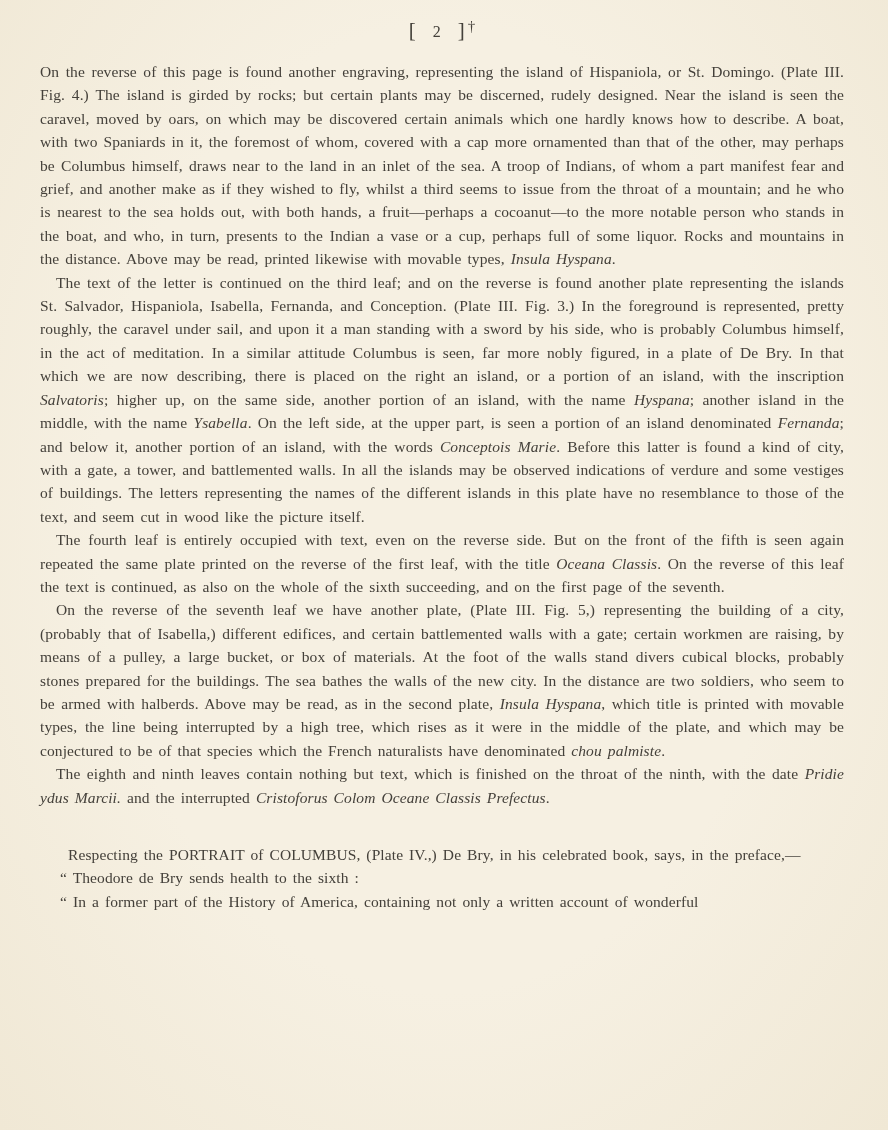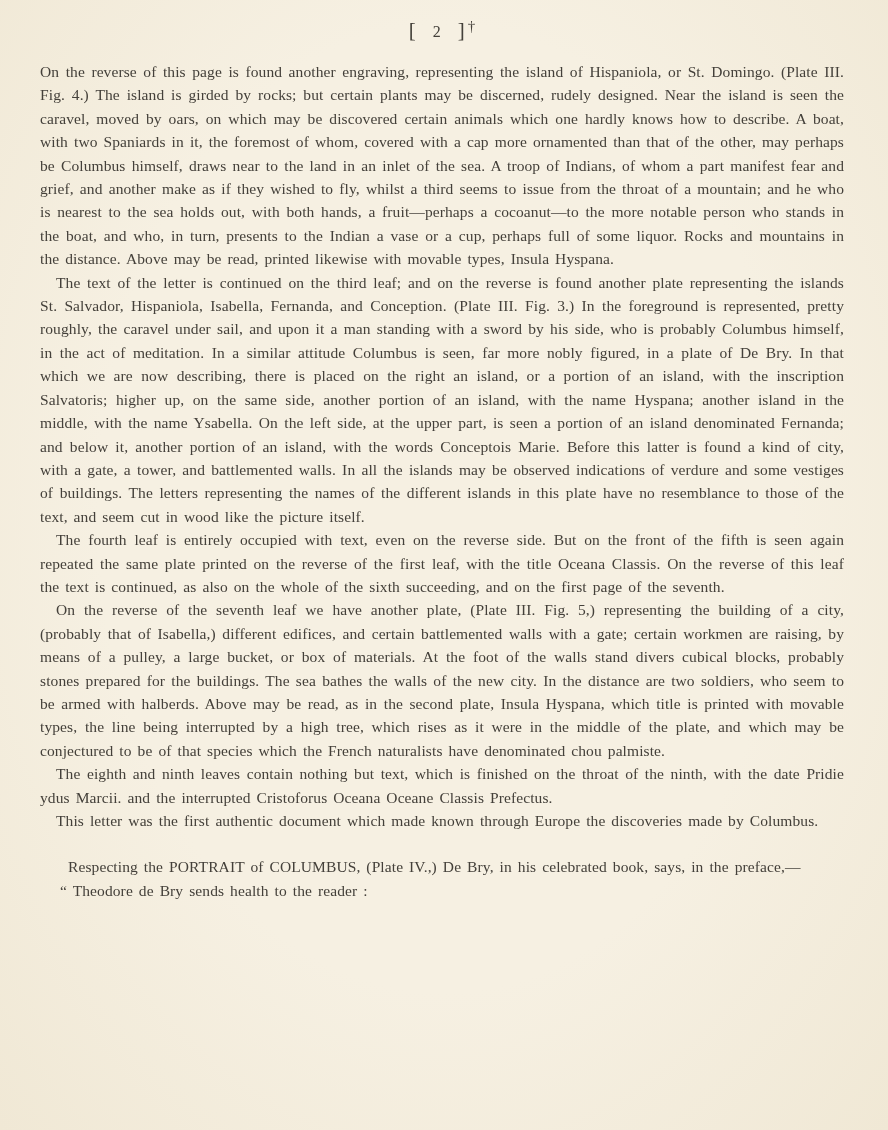--- a/index.html
+++ b/index.html
@@ -43,34 +43,34 @@
   }
   .text-block{
     font-size:15.5px;
     line-height:23.4px;
     text-align:justify;
     word-spacing:2px;
     letter-spacing:0.1px;
   }
   p.para{margin:0;text-indent:0;}
   p.para.indent{text-indent:16px;}
-  p.para.intro{text-indent:28px;margin-top:23px;}
+  p.para.intro{text-indent:28px;margin-top:34px;}
   p.para.quote{text-indent:20px;}
-  .it{}
+  .it{font-style:italic;}
 </style>
 </head>
 <body>
 
 <div class="page">
   <header class="page-header">
     <span class="bracket">[</span><span class="pagenum">2</span><span class="bracket">]</span><span class="dagger">†</span>
   </header>
   <main class="text-block">
       <p class="para"><span>On the reverse of this page is found another engraving, representing the island of Hispaniola, or St. Domingo. (Plate III. Fig. 4.) The island is girded by rocks; but certain plants may be discerned, rudely designed. Near the island is seen the caravel, moved by oars, on which may be discovered certain animals which one hardly knows how to describe. A boat, with two Spaniards in it, the foremost of whom, covered with a cap more ornamented than that of the other, may perhaps be Columbus himself, draws near to the land in an inlet of the sea. A troop of Indians, of whom a part manifest fear and grief, and another make as if they wished to fly, whilst a third seems to issue from the throat of a mountain; and he who is nearest to the sea holds out, with both hands, a fruit—perhaps a cocoanut—to the more notable person who stands in the boat, and who, in turn, presents to the Indian a vase or a cup, perhaps full of some liquor. Rocks and mountains in the distance. Above may be read, printed likewise with movable types, </span><span class="it">Insula Hyspana</span><span>.</span></p>
       <p class="para indent"><span>The text of the letter is continued on the third leaf; and on the reverse is found another plate representing the islands St. Salvador, Hispaniola, Isabella, Fernanda, and Conception. (Plate III. Fig. 3.) In the foreground is represented, pretty roughly, the caravel under sail, and upon it a man standing with a sword by his side, who is probably Columbus himself, in the act of meditation. In a similar attitude Columbus is seen, far more nobly figured, in a plate of De Bry. In that which we are now describing, there is placed on the right an island, or a portion of an island, with the inscription </span><span class="it">Salvatoris</span><span>; higher up, on the same side, another portion of an island, with the name </span><span class="it">Hyspana</span><span>; another island in the middle, with the name </span><span class="it">Ysabella</span><span>. On the left side, at the upper part, is seen a portion of an island denominated </span><span class="it">Fernanda</span><span>; and below it, another portion of an island, with the words </span><span class="it">Conceptois Marie</span><span>. Before this latter is found a kind of city, with a gate, a tower, and battlemented walls. In all the islands may be observed indications of verdure and some vestiges of buildings. The letters representing the names of the different islands in this plate have no resemblance to those of the text, and seem cut in wood like the picture itself.</span></p>
       <p class="para indent"><span>The fourth leaf is entirely occupied with text, even on the reverse side. But on the front of the fifth is seen again repeated the same plate printed on the reverse of the first leaf, with the title </span><span class="it">Oceana Classis</span><span>. On the reverse of this leaf the text is continued, as also on the whole of the sixth succeeding, and on the first page of the seventh.</span></p>
       <p class="para indent"><span>On the reverse of the seventh leaf we have another plate, (Plate III. Fig. 5,) representing the building of a city, (probably that of Isabella,) different edifices, and certain battlemented walls with a gate; certain workmen are raising, by means of a pulley, a large bucket, or box of materials. At the foot of the walls stand divers cubical blocks, probably stones prepared for the buildings. The sea bathes the walls of the new city. In the distance are two soldiers, who seem to be armed with halberds. Above may be read, as in the second plate, </span><span class="it">Insula Hyspana</span><span>, which title is printed with movable types, the line being interrupted by a high tree, which rises as it were in the middle of the plate, and which may be conjectured to be of that species which the French naturalists have denominated </span><span class="it">chou palmiste</span><span>.</span></p>
-      <p class="para indent"><span>The eighth and ninth leaves contain nothing but text, which is finished on the throat of the ninth, with the date </span><span class="it">Pridie ydus Marcii.</span><span> and the interrupted </span><span class="it">Cristoforus Oceana Oceane Classis Prefectus</span><span>.</span></p>
-      <p class="para indent"><span>This letter was the first authentic document which made known through Europe the discoveries made by Columbus.</span></p>
+      <p class="para indent"><span>The eighth and ninth leaves contain nothing but text, which is finished on the throat of the ninth, with the date </span><span class="it">Pridie ydus Marcii.</span><span> and the interrupted </span><span class="it">Cristoforus Colom Oceane Classis Prefectus</span><span>.</span></p>
       <p class="para intro"><span>Respecting the PORTRAIT of COLUMBUS, (Plate IV.,) De Bry, in his celebrated book, says, in the preface,—</span></p>
-      <p class="para quote"><span>“ Theodore de Bry sends health to the reader :</span></p>
+      <p class="para quote"><span>“ Theodore de Bry sends health to the sixth :</span></p>
+      <p class="para quote"><span>“ In a former part of the History of America, containing not only a written account of wonderful</span></p>
     </main>
 </div>
 
 </body></html>

